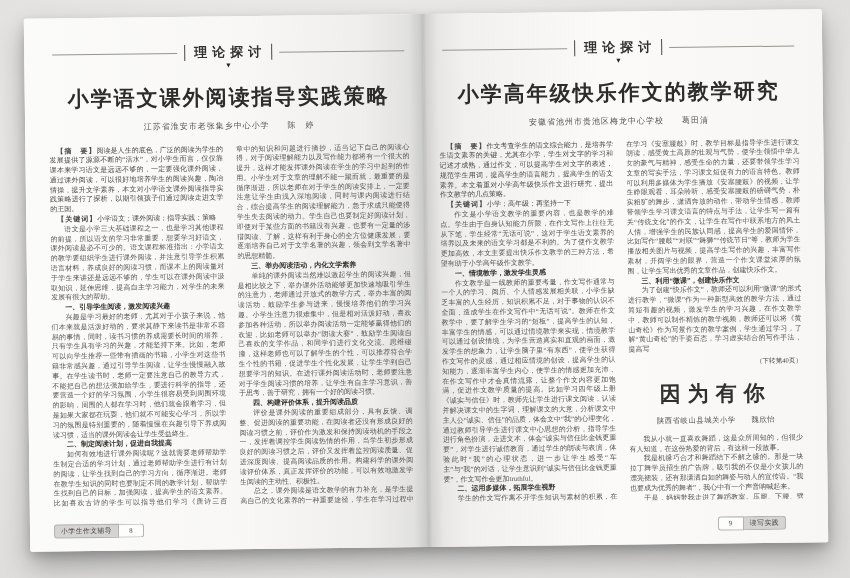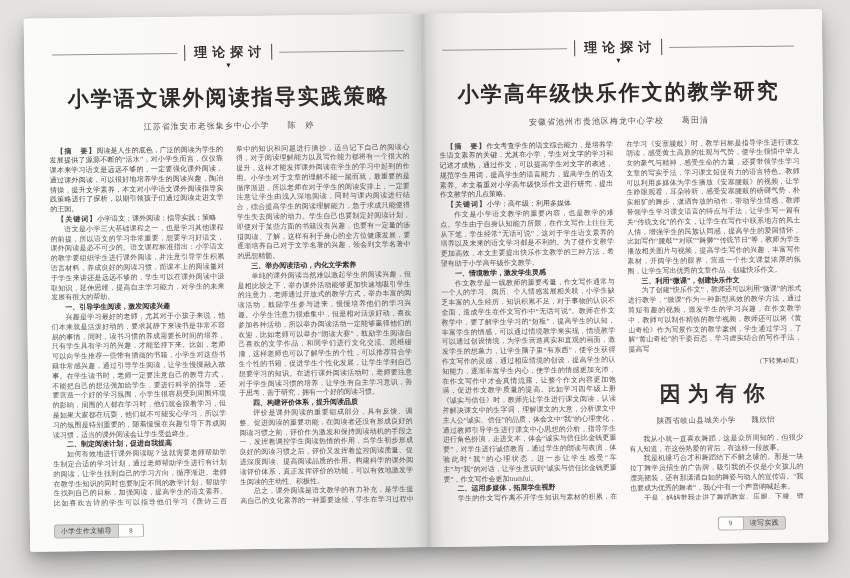--- a/index.html
+++ b/index.html
@@ -105,21 +105,21 @@
       <span class="rule"></span>
       <span class="rule-label">理论探讨</span>
       <span class="rule"></span>
     </div>
     <div class="marker">▼</div>
     <h1 class="title">小学高年级快乐作文的教学研究</h1>
     <div class="byline">安徽省池州市贵池区梅龙中心学校　　葛田清</div>
     <div class="columns">
       <div class="col">
         <p class="meta"><span class="meta-label">【摘　要】</span><span>作文考查学生的语文综合能力，是培养学生语文素养的关键，尤其在小学，学生对文字的学习和记述才成熟，通过作文，可以提高学生对文字的表述，规范学生用词，提高学生的语言能力，提高学生的语文素养。本文着重对小学高年级快乐作文进行研究，提出作文教学的几点策略。</span></p>
-        <p class="meta"><span class="meta-label">【关键词】</span><span>小学；高年级；利用多媒体</span></p>
+        <p class="meta"><span class="meta-label">【关键词】</span><span>小学；高年级；再坚持一下</span></p>
         <p>作文是小学语文教学的重要内容，也是教学的难点。学生由于自身认知能力所限，在作文写作上往往无从下笔，学生经常“无话可说”，这对于学生语文素养的培养以及未来的语文学习都是不利的。为了使作文教学更加高效，本文主要提出快乐作文教学的三种方法，希望有助于小学高年级作文教学。</p>
         <p class="h">一、情境教学，激发学生灵感</p>
         <p>作文教学是一线教师的重要考量，作文写作通常与一个人的学习、阅历、个人情感发展相关联，小学生缺乏丰富的人生经历，知识积累不足，对于事物的认识不全面，造成学生在作文写作中“无话可说”。教师在作文教学中，要了解学生学习的“短板”，提高学生的认知，丰富学生的情感，可以通过情境教学来实现，情境教学可以通过创设情境，为学生营造真实和直观的画面，激发学生的想象力，让学生脑子里“有东西”，使学生获得作文写作的灵感，通过相应情境的创设，提高学生的认知能力，逐渐丰富学生内心，使学生的情感更加充沛，在作文写作中才会真情流露，让整个作文内容更加饱满，促进作文教学质量的提高。比如学习四年级上册《诚实与信任》时，教师先让学生进行课文阅读，认读并解决课文中的生字词，理解课文的大意，分析课文中主人公“诚实、信任”的品质，体会文中“我”的心理变化，通过教师引导学生进行课文中心思想的分析，指导学生进行角色扮演，走进文本，体会“诚实与信任比金钱更重要”，对学生进行诚信教育，通过学生的朗读与表演，体验此时“我”的心理状态，进一步让学生感受“车主”与“我”的对话，让学生意识到“诚实与信任比金钱更重要”，作文写作会更加truthful。</p>
         <p class="h">二、运用多媒体，拓展学生视野</p>
         <p>学生的作文写作离不开学生知识与素材的积累，在作文教学中，教师要充分发挥多媒体教学的作用，为学生提供更多写作素材，提供知识储备，使学生的写作更有保障，多媒体通过动态图像显示，有助于刺激学生大脑，提高神经活跃度，使学生的注意力集中，促进作文教学质量的提高，改变以往作文课堂的枯燥乏味，让作文课堂变得丰富多彩，小学生天生好奇心强，利用多媒体，是实现提高作文课堂质量的保障。比如，</p>
       </div>
       <div class="col">
         <p style="text-indent:0;">在学习《安塞腰鼓》时，教学目标是指导学生进行课文朗读，感受黄土高原的壮观与气势，使学生领悟中华儿女的豪气与精神，感受生命的力量，还要带领学生学习文章的写实手法，学习课文短促有力的语言特色。教师可以利用多媒体为学生播放《安塞腰鼓》的视频，让学生睁眼观看，耳朵聆听，感受安塞腰鼓的磅礴气势，朴实粗犷的舞步，潇洒奔放的动作，带动学生情感，教师带领学生学习课文语言的特点与手法，让学生写一篇有关“传统文化”的作文，让学生在写作中联系地方的风土人情，增强学生的民族认同感，提高学生的爱国情怀，比如写作“腰鼓”“对联”“舞狮”“传统节日”等，教师为学生播放相关图片与视频，提高学生写作的兴趣，丰富写作素材，开阔学生的眼界，营造一个作文课堂浓厚的氛围，让学生写出优秀的文章作品，创建快乐作文。</p>
         <p class="h">三、利用“微课”，创建快乐作文</p>
         <p>为了创建“快乐作文”，教师还可以利用“微课”的形式进行教学，“微课”作为一种新型高效的教学方法，通过简短有趣的视频，激发学生的学习兴趣，在作文教学中，教师可以制作精炼的教学视频，教师还可以将《黄山奇松》作为写景作文的教学案例，学生通过学习，了解“黄山奇松”的千姿百态，学习虚实结合的写作手法，提高写</p>

